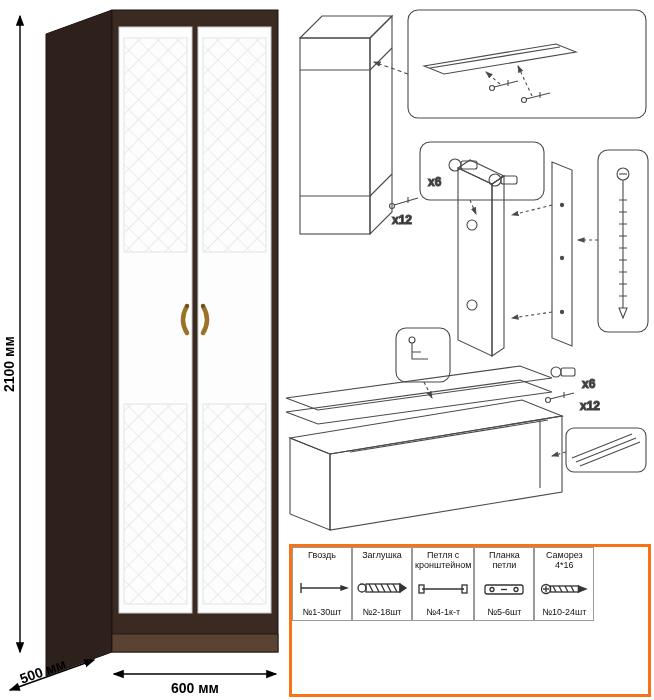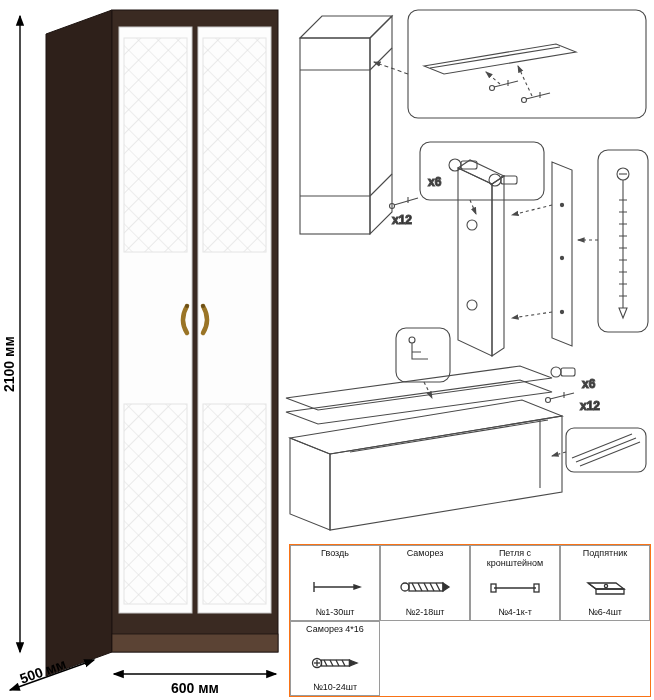--- a/index.html
+++ b/index.html
@@ -2,22 +2,22 @@
 <html><head>
 <meta charset="utf-8">
 <style>
   html,body{margin:0;padding:0;background:#fff;}
   .page{position:relative;width:654px;height:700px;background:#ffffff;overflow:hidden;
         font-family:"Liberation Sans",sans-serif;}
   svg text{font-family:"Liberation Sans",sans-serif;fill:#000;}
   .dim-label{font-size:14px;font-weight:bold;}
   .qty-label{font-size:12px;font-weight:bold;fill:#222;}
   .parts-table{position:absolute;left:289px;top:544px;width:362px;height:153px;
-     display:grid;grid-template-columns:repeat(4,1fr);grid-template-rows:1fr 1fr;
-     background:#fff;border:1px solid #f97316;box-sizing:border-box;}
+     display:grid;grid-template-columns:repeat(6,1fr);grid-template-rows:1fr 1fr;
+     background:#fff;border:3px solid #f97316;box-sizing:border-box;}
   .cell{border:1px solid #9a9a9a;display:flex;flex-direction:column;align-items:center;
      justify-content:space-between;padding:3px 2px;box-sizing:border-box;text-align:center;}
   .cell-name{font-size:9px;color:#111;line-height:1.1;min-height:19px;display:flex;
      align-items:flex-start;justify-content:center;}
   .cell-count{font-size:9px;color:#111;}
   .cell-icon{flex:0 0 auto;display:flex;align-items:center;justify-content:center;}
   .cell-icon svg{display:block;}
 </style>
 </head>
 <body>
@@ -194,21 +194,21 @@
         <svg width="54" height="22" viewBox="0 0 54 22" stroke="#333" fill="none" stroke-width="1.4">
           <line x1="6" y1="11" x2="46" y2="11"></line>
             <line x1="6" y1="6" x2="6" y2="16"></line>
           <polygon points="46,9 52,11 46,13" fill="#333"></polygon>
         </svg>
       </div>
       <div class="cell-count">№1-30шт</div>
     </div>
 
     <div class="cell">
-      <div class="cell-name">Саморез</div>
+      <div class="cell-name">Заглушка</div>
       <div class="cell-icon">
         <svg width="54" height="22" viewBox="0 0 54 22" stroke="#333" fill="none" stroke-width="1.3">
           <circle cx="7" cy="11" r="4"></circle>
           <rect x="11" y="7" width="34" height="8"></rect>
           <path d="M14,7 l4,8 M20,7 l4,8 M26,7 l4,8 M32,7 l4,8 M38,7 l4,8"></path>
           <polygon points="45,7 51,11 45,15" fill="#333"></polygon>
         </svg>
       </div>
       <div class="cell-count">№2-18шт</div>
     </div>
@@ -219,33 +219,33 @@
         <svg width="54" height="26" viewBox="0 0 54 26" stroke="#333" fill="none" stroke-width="1.3">
           <line x1="6" y1="13" x2="48" y2="13"></line>
           <rect x="3" y="9" width="5" height="8"></rect>
           <rect x="46" y="9" width="5" height="8"></rect>
         </svg>
       </div>
       <div class="cell-count">№4-1к-т</div>
     </div>
 
 
-
-    <div class="cell">
-      <div class="cell-name">Подпятник</div>
-      <div class="cell-icon">
-        <svg width="54" height="24" viewBox="0 0 54 24" stroke="#333" fill="none" stroke-width="1.3">
-          <polygon points="10,8 38,8 46,14 18,14"></polygon>
-          <polygon points="18,14 46,14 46,19 18,19"></polygon>
-          <line x1="10" y1="8" x2="18" y2="14"></line>
-          <circle cx="28" cy="11" r="1.6"></circle>
-        </svg>
-      </div>
-      <div class="cell-count">№6-4шт</div>
-    </div>
+    <div class="cell">
+      <div class="cell-name">Планка петли</div>
+      <div class="cell-icon">
+        <svg width="54" height="22" viewBox="0 0 54 22" stroke="#333" fill="none" stroke-width="1.3">
+          <rect x="8" y="7" width="38" height="9" rx="2"></rect>
+          <circle cx="15" cy="11.5" r="2"></circle>
+            <circle cx="39" cy="11.5" r="2"></circle>
+          <line x1="24" y1="11.5" x2="30" y2="11.5"></line>
+        </svg>
+      </div>
+      <div class="cell-count">№5-6шт</div>
+    </div>
+
 
 
 
 
     <div class="cell">
       <div class="cell-name">Саморез 4*16</div>
       <div class="cell-icon">
         <svg width="54" height="24" viewBox="0 0 54 24" stroke="#333" fill="none" stroke-width="1.3">
           <circle cx="9" cy="12" r="4.5"></circle>
           <line x1="6" y1="12" x2="12" y2="12"></line>

